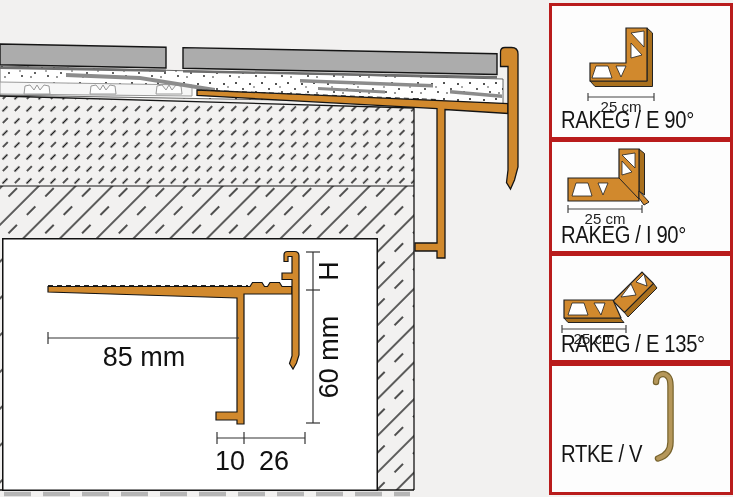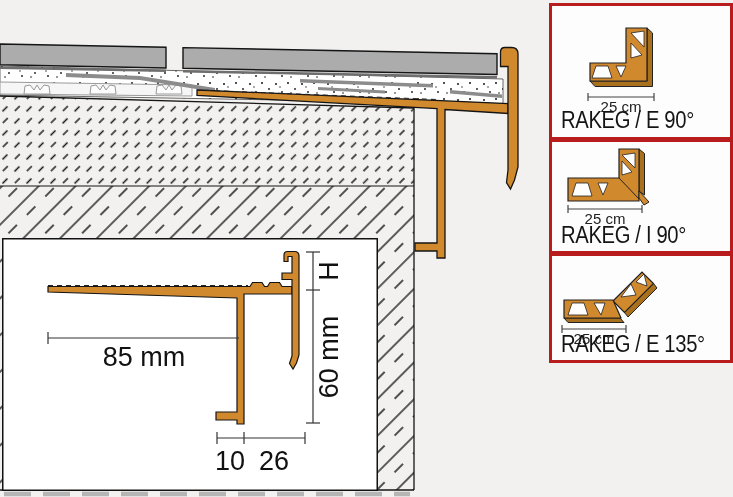--- a/index.html
+++ b/index.html
@@ -180,14 +180,21 @@
       <g stroke="#444" stroke-width="1.2">
         <line x1="10" y1="73" x2="74" y2="73"></line>
         <line x1="10" y1="69" x2="10" y2="77"></line>
         <line x1="74" y1="69" x2="74" y2="77"></line>
       </g>
       <text x="42" y="88" font-size="15" fill="#222" text-anchor="middle">25 cm</text>
     </svg>
     <div class="plabel">RAKEG / E 135°</div>
   </div>
 
+  <div class="panel p4">
+    <svg class="picon" width="178" height="126" viewBox="0 0 178 126">
+      <path d="M104,16 C104,8 112,6 116,10.5 C118,12.5 118.5,15.5 118.5,20 L118.5,76 C118.5,85 114,90 106,92.5" fill="none" stroke="#77632d" stroke-width="6.5" stroke-linecap="round"></path>
+      <path d="M104,16 C104,8 112,6 116,10.5 C118,12.5 118.5,15.5 118.5,20 L118.5,76 C118.5,85 114,90 106,92.5" fill="none" stroke="#b5975a" stroke-width="4" stroke-linecap="round"></path>
+    </svg>
+    <div class="plabel">RTKE / V</div>
+  </div>
 
 </div>
 
 </body></html>

